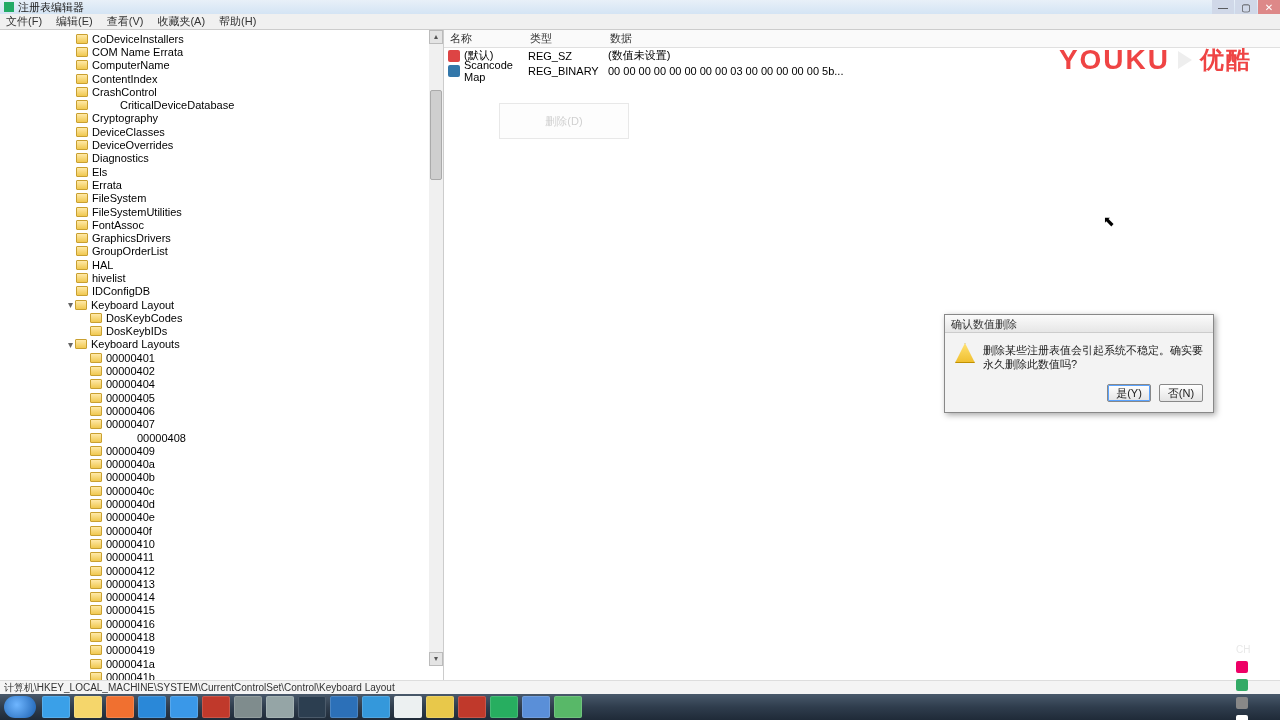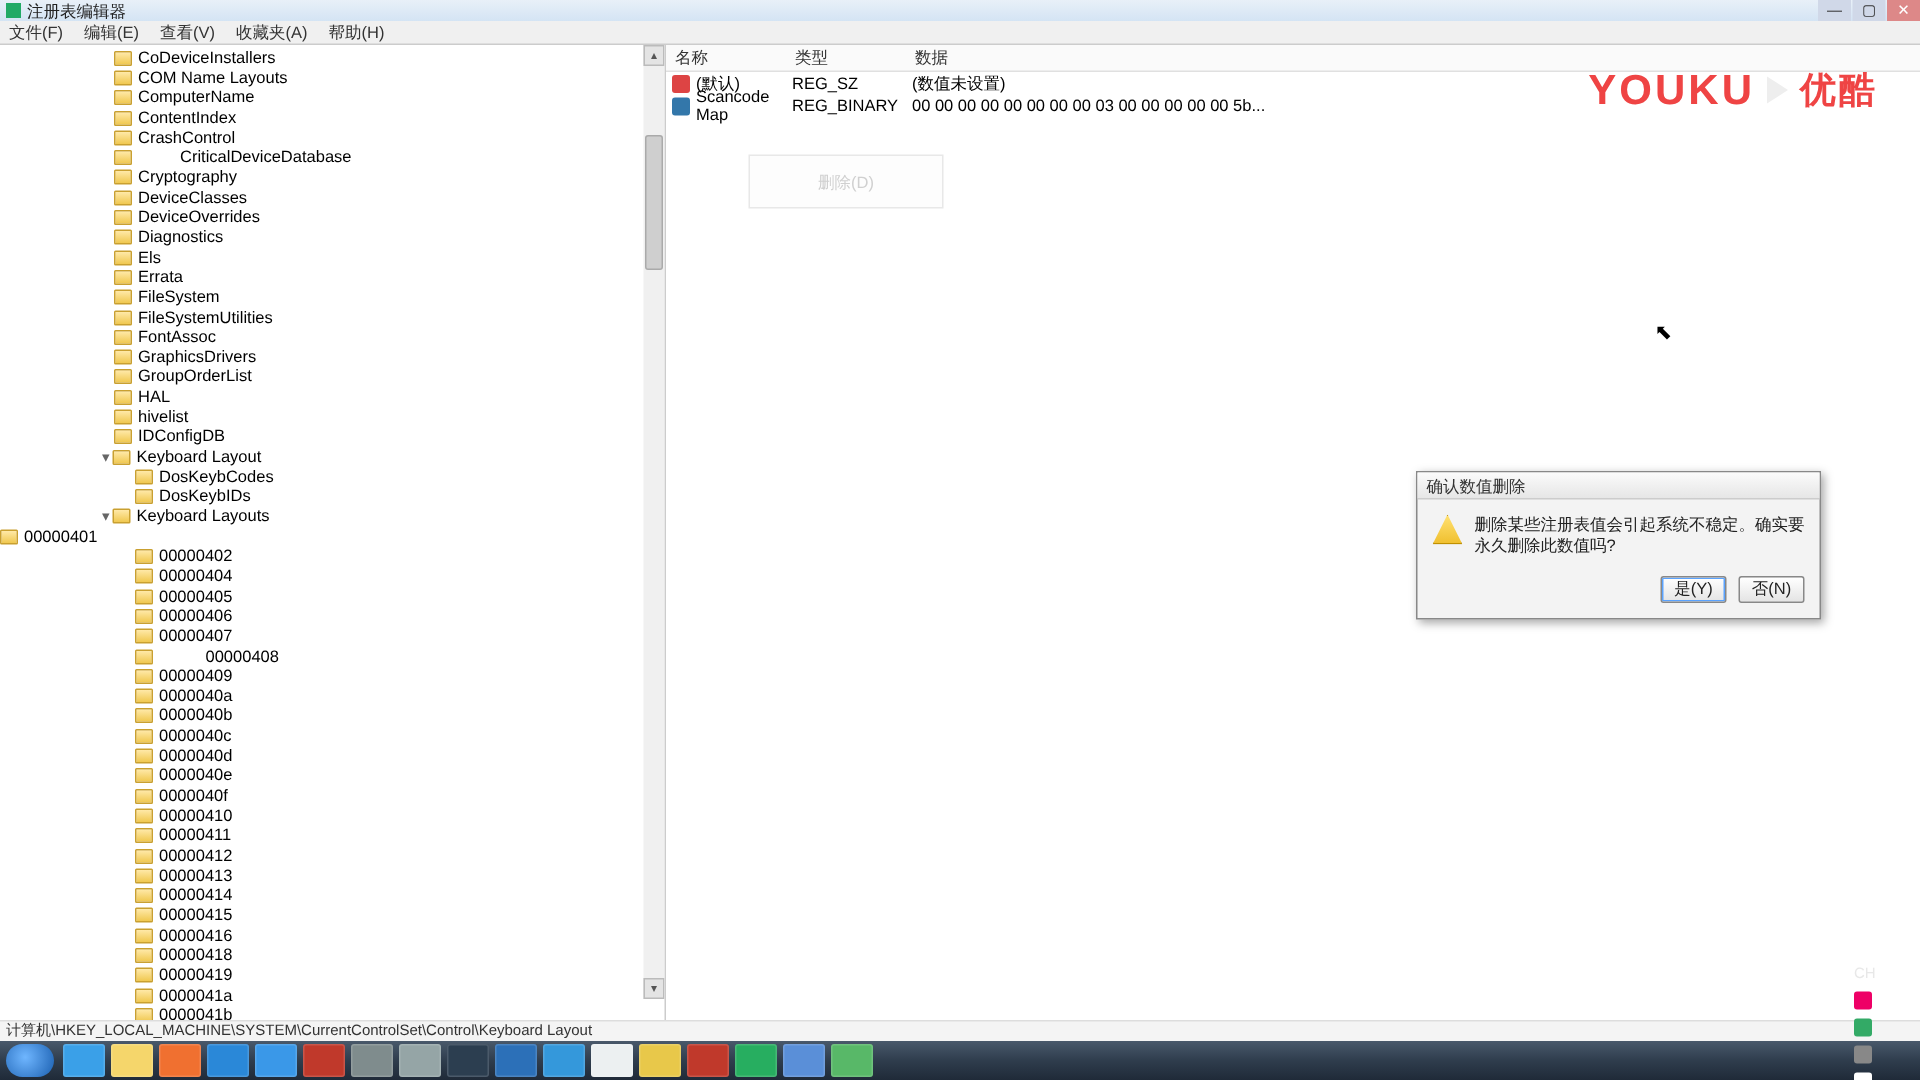--- a/index.html
+++ b/index.html
@@ -93,21 +93,21 @@
 
 <div class="main">
   <div class="left-pane">
     <div class="tree" id="tree">
         <div class="tree-row" style="padding-left: 76px;">
           <span class="folder"></span>
           <span>CoDeviceInstallers</span>
         </div>
         <div class="tree-row" style="padding-left: 76px;">
           <span class="folder"></span>
-          <span>COM Name Layouts</span>
+          <span>COM Name Errata</span>
         </div>
         <div class="tree-row" style="padding-left: 76px;">
           <span class="folder"></span>
           <span>ComputerName</span>
         </div>
         <div class="tree-row" style="padding-left: 76px;">
           <span class="folder"></span>
           <span>ContentIndex</span>
         </div>
         <div class="tree-row" style="padding-left: 76px;">
@@ -185,21 +185,21 @@
         </div>
         <div class="tree-row" style="padding-left: 90px;">
           <span class="folder"></span>
           <span>DosKeybIDs</span>
         </div>
         <div class="tree-row" style="padding-left: 66px;">
           <span class="toggle">▾</span>
           <span class="folder"></span>
           <span>Keyboard Layouts</span>
         </div>
-        <div class="tree-row" style="">
+        <div class="tree-row" style="padding-left: 90px;">
           <span class="folder"></span>
           <span>00000401</span>
         </div>
         <div class="tree-row" style="padding-left: 90px;">
           <span class="folder"></span>
           <span>00000402</span>
         </div>
         <div class="tree-row" style="padding-left: 90px;">
           <span class="folder"></span>
           <span>00000404</span>

